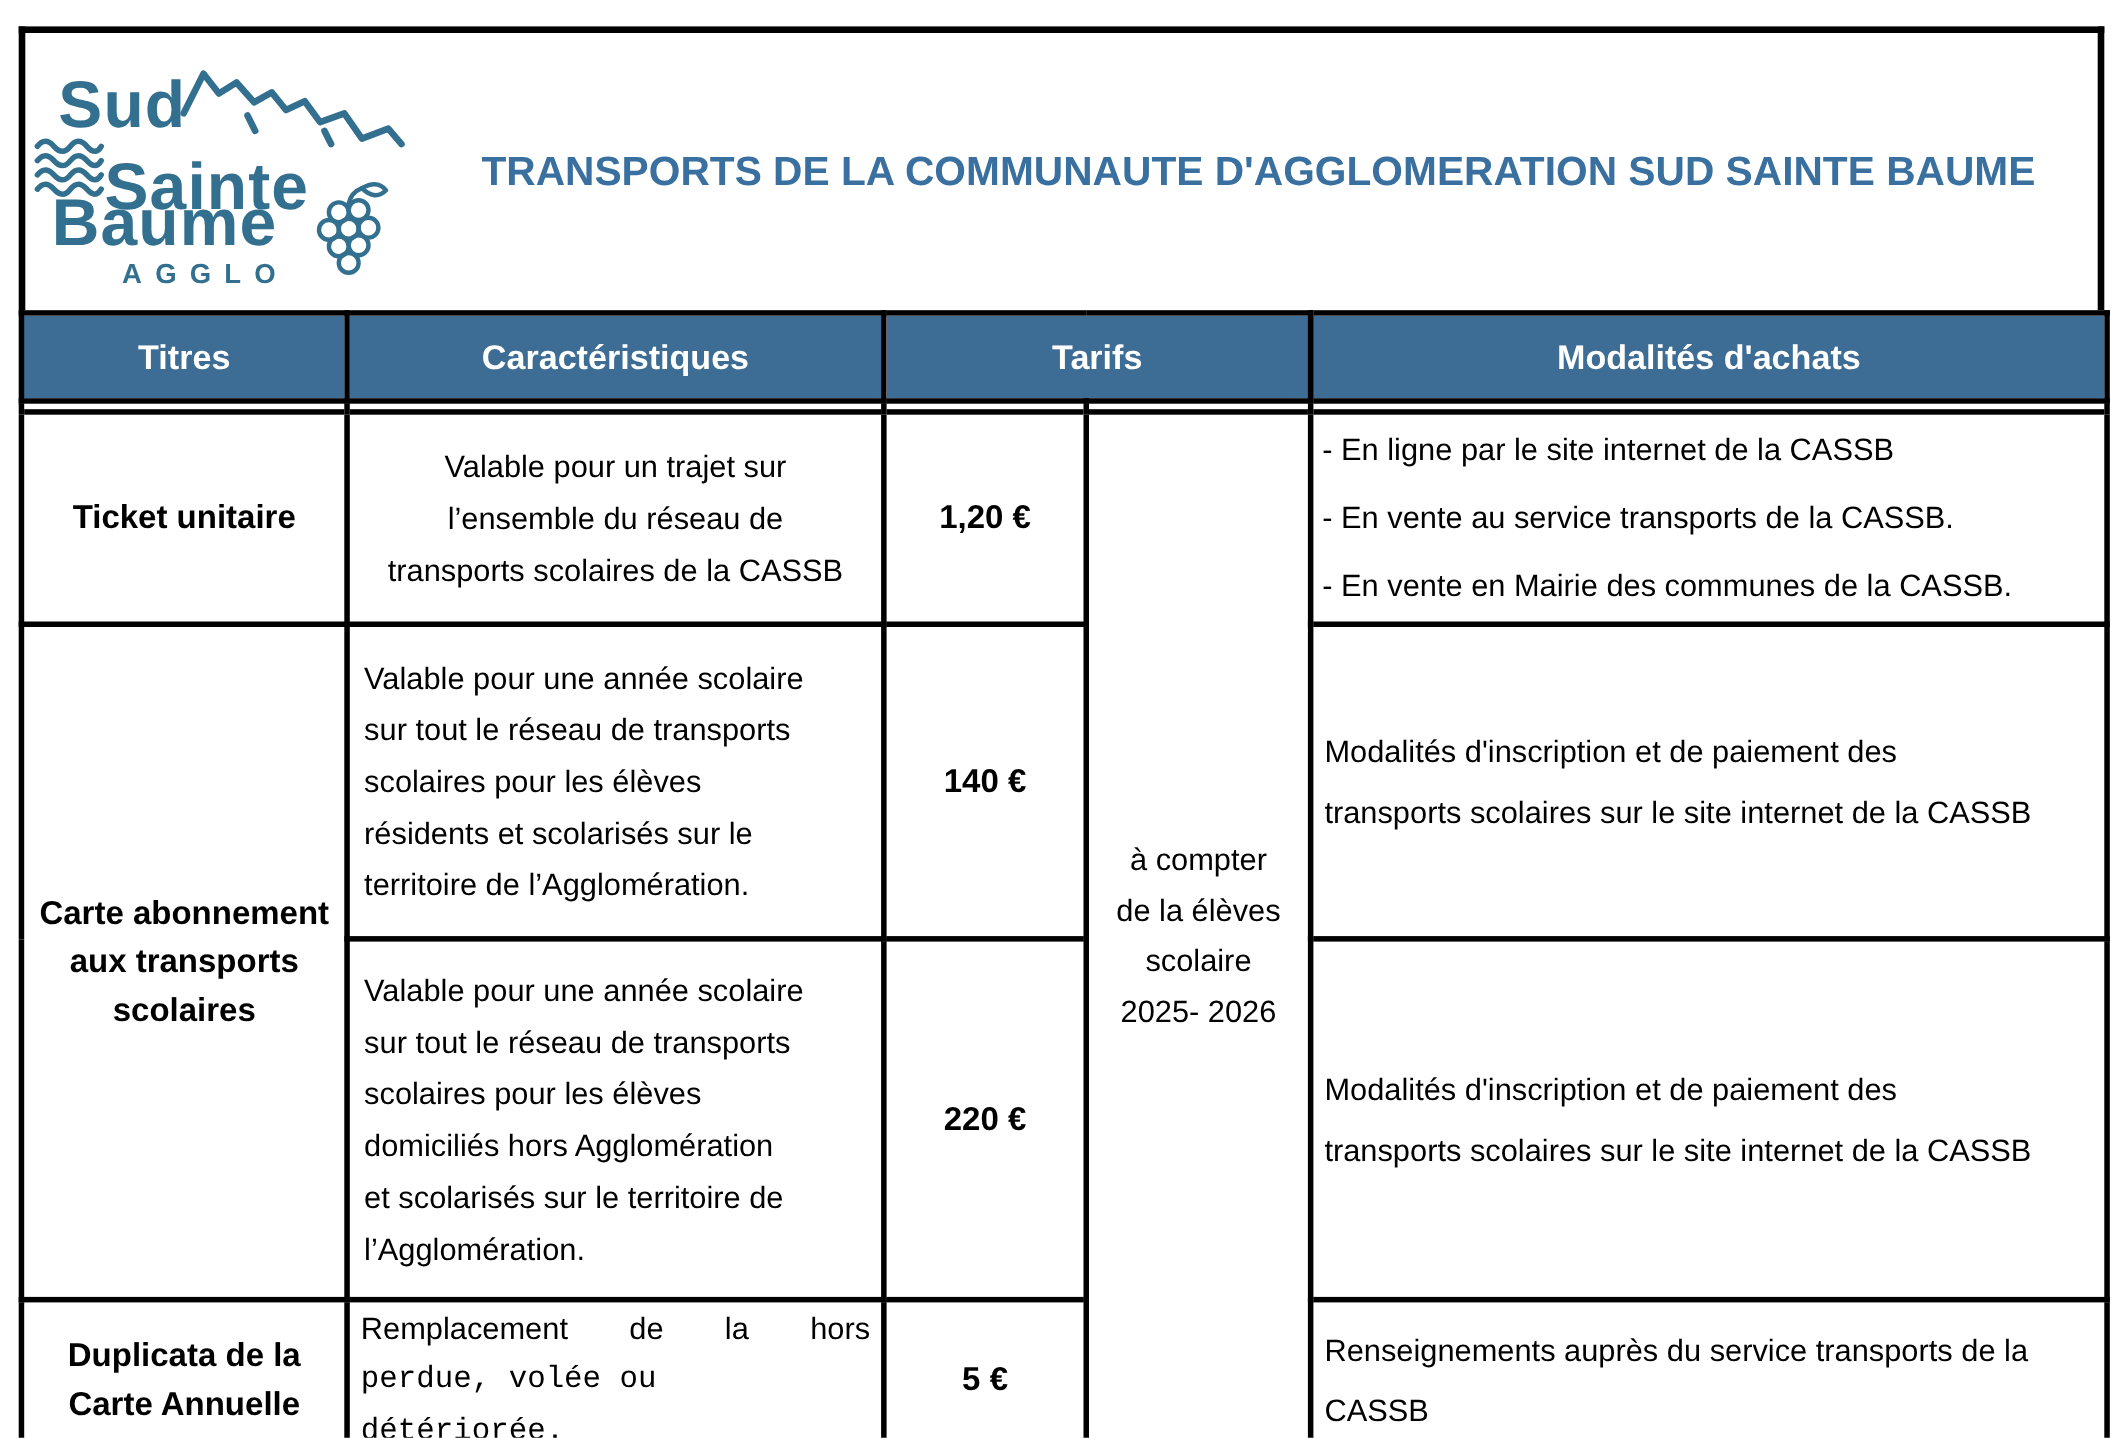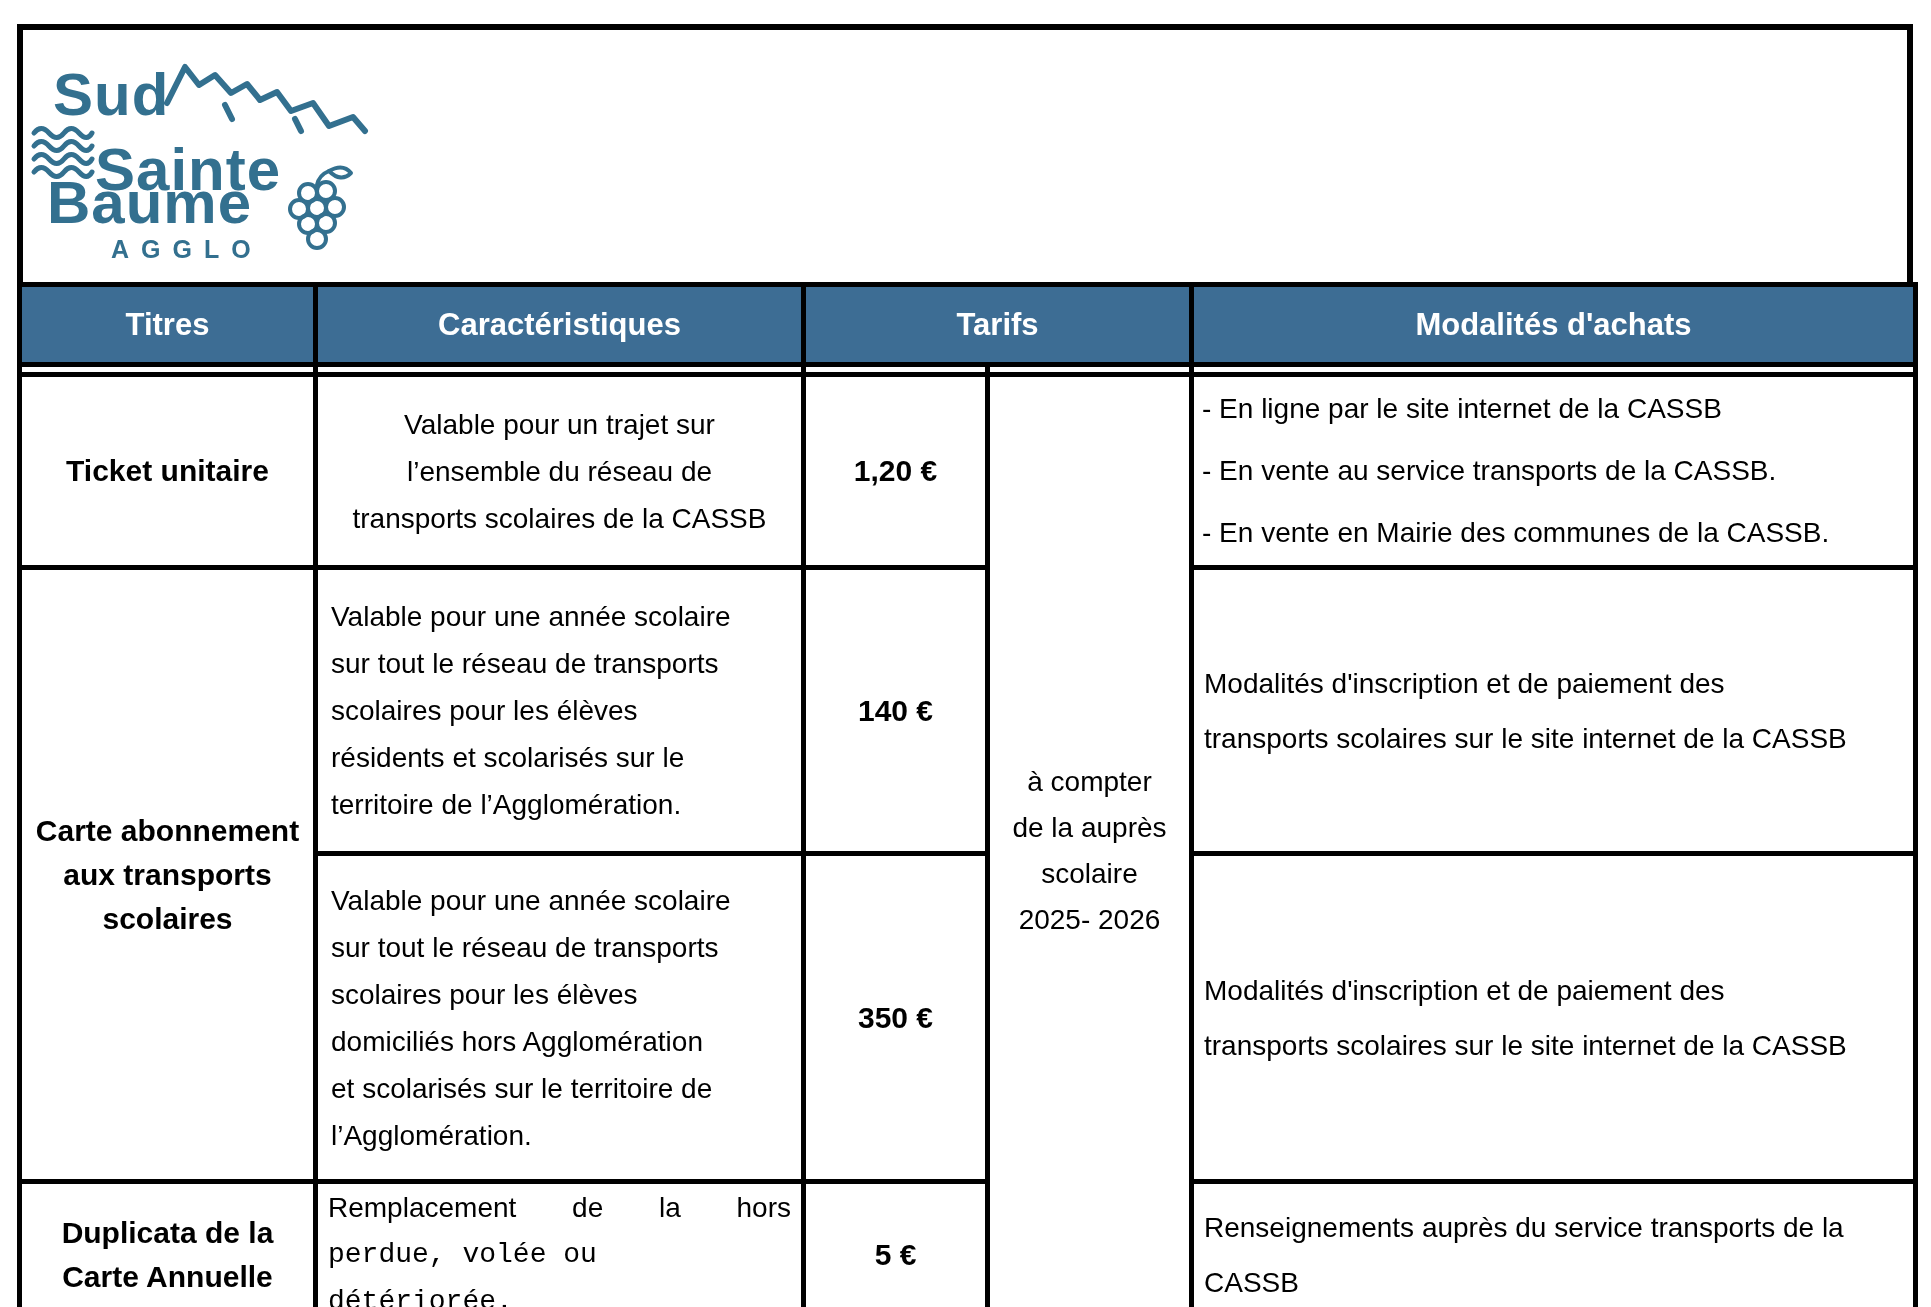--- a/index.html
+++ b/index.html
@@ -73,20 +73,21 @@
         <circle cx="27" cy="59" r="9" fill="none" stroke="#33708f" stroke-width="4"></circle>
         <circle cx="45" cy="58" r="9" fill="none" stroke="#33708f" stroke-width="4"></circle>
         <circle cx="36" cy="74" r="9" fill="none" stroke="#33708f" stroke-width="4"></circle>
       </svg>
       <div class="logo-word logo-sud">Sud</div>
       <div class="logo-word logo-sainte">Sainte</div>
       <div class="logo-word logo-baume">Baume</div>
       <div class="logo-agglo">AGGLO</div>
     </div>
     <div class="title-block">
+      <div class="title-line">TRANSPORTS DE LA COMMUNAUTE D'AGGLOMERATION SUD SAINTE BAUME</div>
     </div>
   </div>
 
   <table class="grid">
     <colgroup>
       <col style="width:296px">
         <col style="width:488px">
         <col style="width:184px">
         <col style="width:204px">
         <col style="width:724px">
@@ -106,21 +107,21 @@
           <td></td>
       </tr>
       <tr class="r1">
         <td class="titre">Ticket unitaire</td>
         <td class="caract center">Valable pour un trajet sur
 l’ensemble du réseau de
 transports scolaires de la CASSB</td>
         <td class="price">1,20 €</td>
         <td class="validity" rowspan="4">
           <div>à compter</div>
-          <div>de la auprès</div>
+          <div>de la élèves</div>
           <div>scolaire</div>
           <div>2025- 2026</div>
         </td>
         <td class="modal list">- En ligne par le site internet de la CASSB
 - En vente au service transports de la CASSB.
 - En vente en Mairie des communes de la CASSB.</td>
       </tr>
       <tr class="r2">
         <td class="titre" rowspan="2">Carte abonnement aux transports scolaires</td>
         <td class="caract left">Valable pour une année scolaire
@@ -132,21 +133,21 @@
         <td class="modal">Modalités d'inscription et de paiement des
 transports scolaires sur le site internet de la CASSB</td>
       </tr>
       <tr class="r3">
         <td class="caract left">Valable pour une année scolaire
 sur tout le réseau de transports
 scolaires pour les élèves
 domiciliés hors Agglomération
 et scolarisés sur le territoire de
 l’Agglomération.</td>
-        <td class="price">350 €</td>
+        <td class="price">220 €</td>
         <td class="modal">Modalités d'inscription et de paiement des
 transports scolaires sur le site internet de la CASSB</td>
       </tr>
       <tr class="r4">
         <td class="titre">Duplicata de la Carte Annuelle</td>
         <td class="caract justified">
           <div class="jline">Remplacement de la hors</div>
           <div class="jline2">perdue, volée ou détériorée.</div>
         </td>
         <td class="price">5 €</td>

